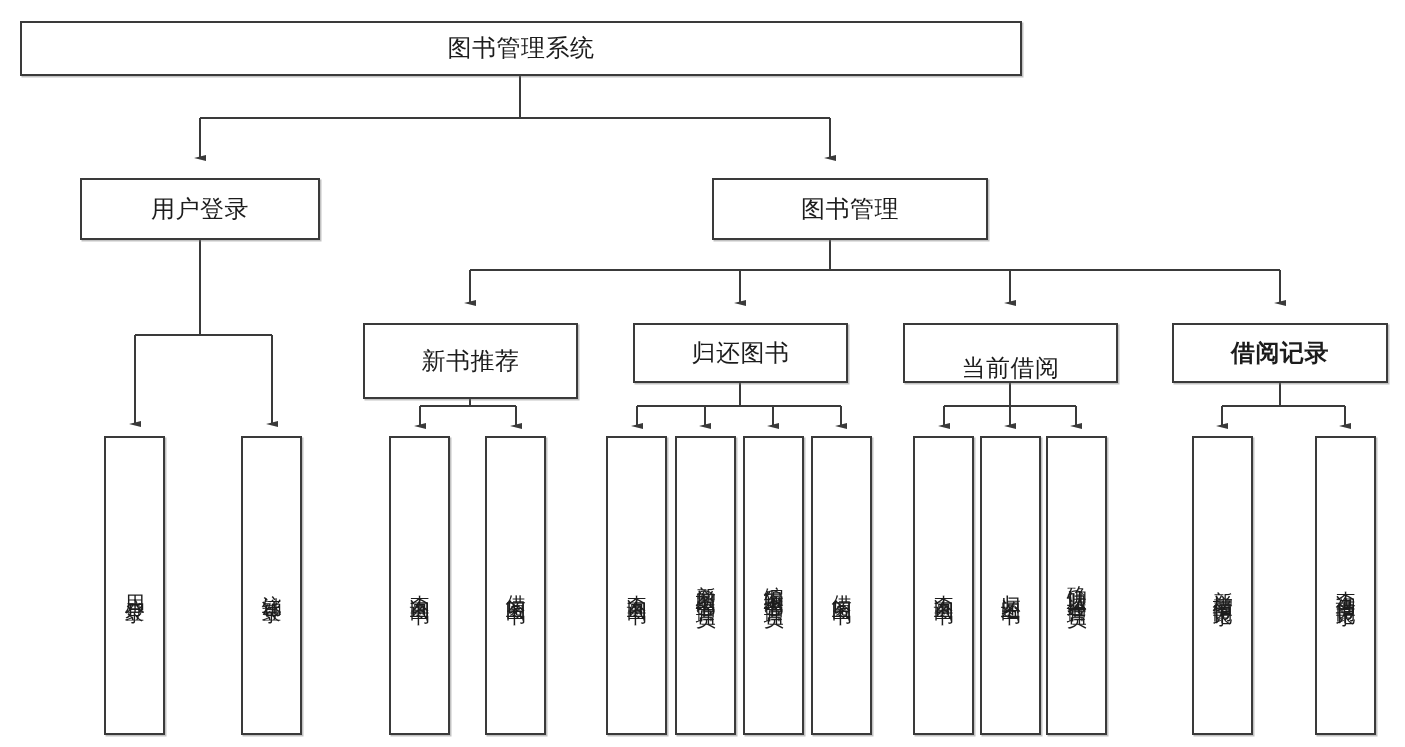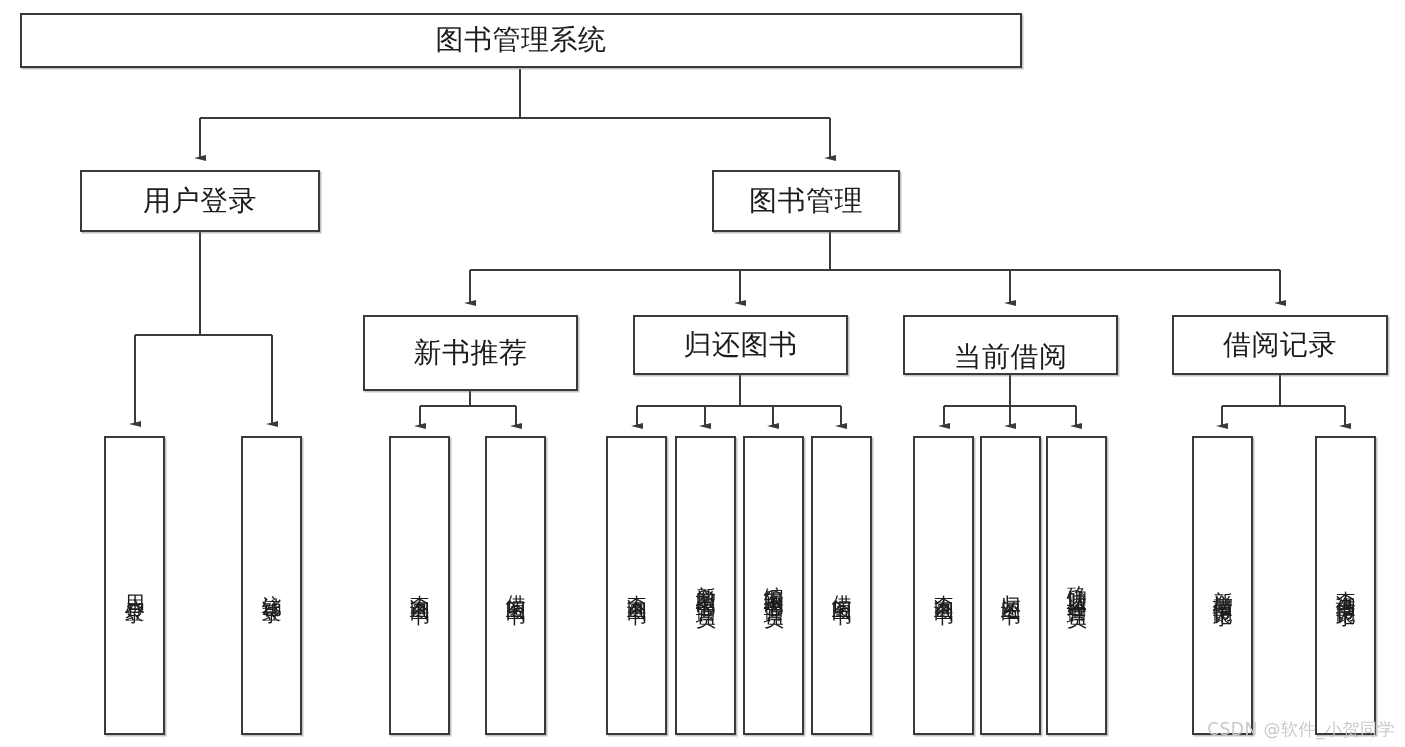--- a/index.html
+++ b/index.html
@@ -31,23 +31,24 @@
     box-sizing: border-box;
     border: 2.5px solid #3a3a3a;
     background: #ffffff;
     display: flex;
     align-items: center;
     justify-content: center;
     color: #1c1c1c;
     box-shadow: 1.5px 1.5px 0 rgba(120,120,120,0.45);
   }
   .node.horizontal {
-    font-size: 28px;
+    font-size: 24px;
     letter-spacing: 0.5px;
     line-height: 1.1;
+    margin-top: 8px;
   }
   .node.vertical {
     font-size: 20px;
     letter-spacing: 1px;
   }
   .vtext {
     writing-mode: vertical-rl;
     text-orientation: upright;
     white-space: nowrap;
     line-height: 1.18;
@@ -120,34 +121,34 @@
     </g>
   </svg>
 
   <div class="node horizontal" style="left:20px; top:13px; width:1002px; height:55px;">
     <span>图书管理系统</span>
   </div>
 
   <div class="node horizontal" style="left:80px; top:170px; width:240px; height:62px;">
     <span>用户登录</span>
   </div>
-  <div class="node horizontal" style="left:712px; top:170px; width:188px; height:62px;">
+  <div class="node horizontal" style="left:712px; top:170px; width:276px; height:62px;">
     <span>图书管理</span>
   </div>
 
   <div class="node horizontal" style="left:363px; top:315px; width:215px; height:76px;">
     <span>新书推荐</span>
   </div>
   <div class="node horizontal" style="left:633px; top:315px; width:215px; height:60px;">
     <span>归还图书</span>
   </div>
   <div class="node horizontal" style="left:903px; top:315px; width:215px; height:60px;align-items:flex-end;">
     <span>当前借阅</span>
   </div>
-  <div class="node horizontal" style="left:1172px; top:315px; width:216px; height:60px;">
+  <div class="node horizontal" style="left:1172px; top:315px; width:216px; height:60px;font-weight:bold;">
     <span>借阅记录</span>
   </div>
 
   <div class="node vertical" style="left:104px; top:436px; width:61px; height:299px;">
     <span class="vtext">用户登录</span>
   </div>
   <div class="node vertical" style="left:241px; top:436px; width:61px; height:299px;">
     <span class="vtext">注销登录</span>
   </div>
 
@@ -181,14 +182,13 @@
     <span class="vtext">确认归还（管理员）</span>
   </div>
 
   <div class="node vertical" style="left:1192px; top:436px; width:61px; height:299px;">
     <span class="vtext">新增借阅记录</span>
   </div>
   <div class="node vertical" style="left:1315px; top:436px; width:61px; height:299px;">
     <span class="vtext">查询借阅记录</span>
   </div>
 
-  <div class="watermark">CSDN @软件_小贺同学</div>
 </div>
 
 </body></html>

